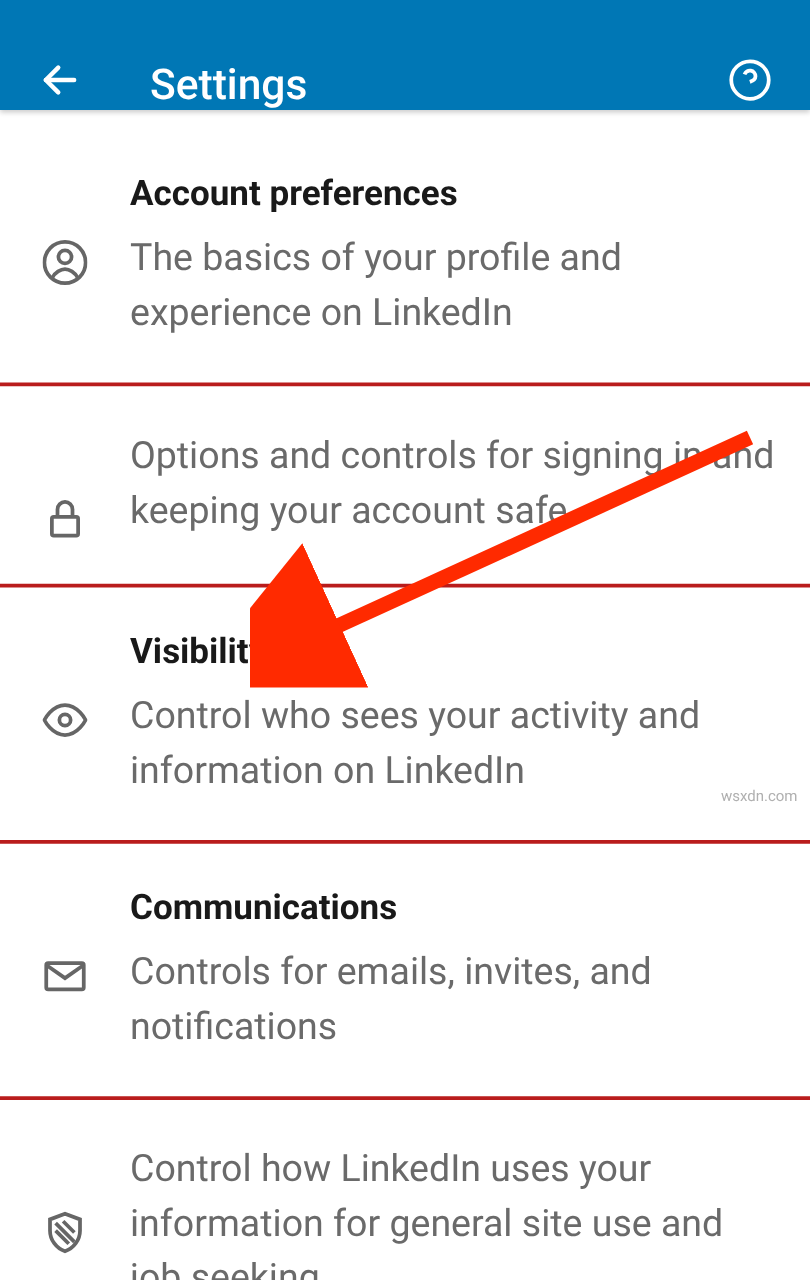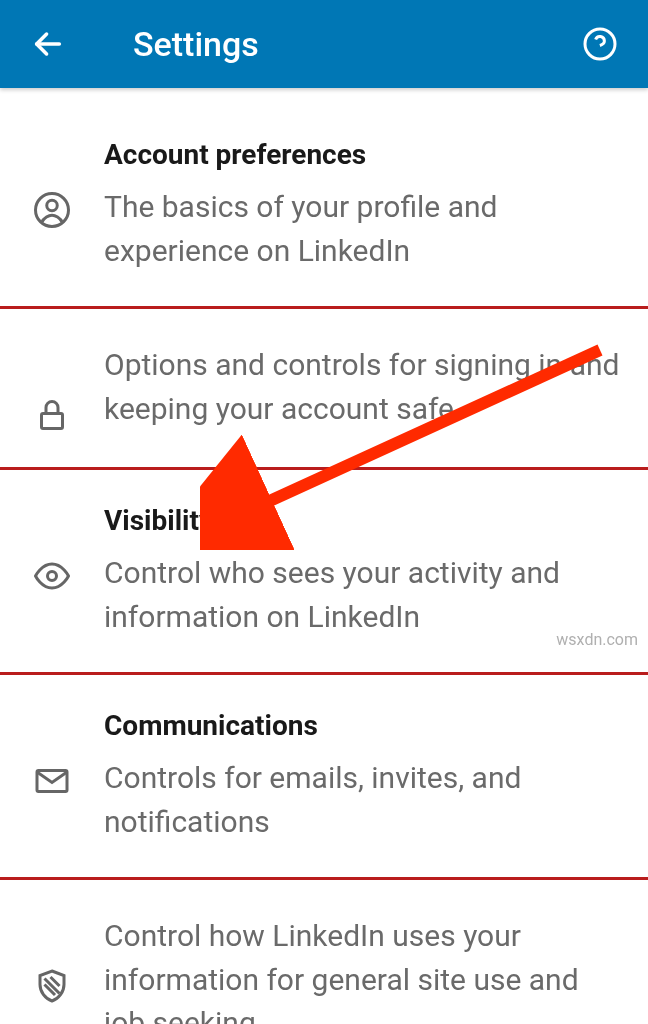--- a/index.html
+++ b/index.html
@@ -8,27 +8,26 @@
       background: #ffffff;
       width: 648px;
       height: 1024px;
       overflow: hidden;
       position: relative;
     }
     .header {
       background: #0077b5;
       height: 88px;
       display: flex;
-      align-items: center;
+      align-items: flex-end;
       padding: 0 24px;
       color: #ffffff;
       box-shadow: 0 2px 4px rgba(0,0,0,0.2);
       position: relative;
       z-index: 10;
-      gap: 13px;
     }
     .back-btn {
       display: flex;
       align-items: center;
       justify-content: center;
       width: 48px;
       height: 48px;
       cursor: pointer;
     }
     .header-title {
@@ -84,21 +83,21 @@
       width: 36px;
       height: 36px;
       stroke: #666666;
       fill: none;
       stroke-width: 2;
     }
     .watermark {
       position: absolute;
       right: 10px;
       top: 630px;
-      font-size: 16px;
+      font-size: 12px;
       color: #b0b0b0;
       writing-mode: horizontal-tb;
       transform: rotate(0deg);
       pointer-events: none;
       z-index: 5;
       margin-left: 16px;
     }
     .arrow-annotation {
       position: absolute;
       top: 330px;

